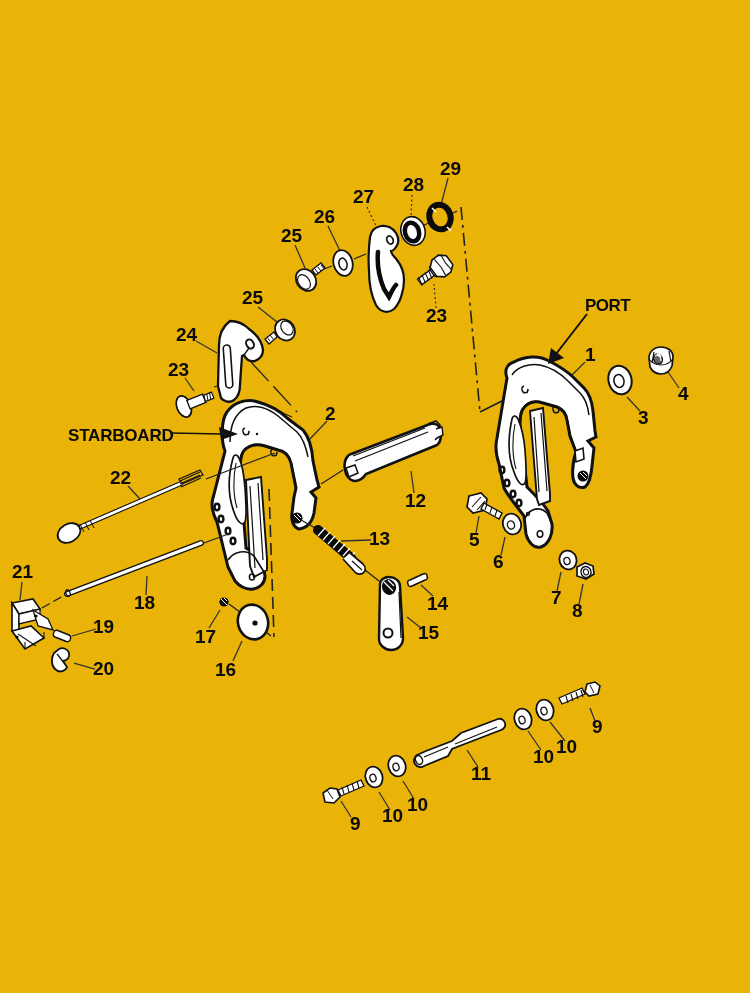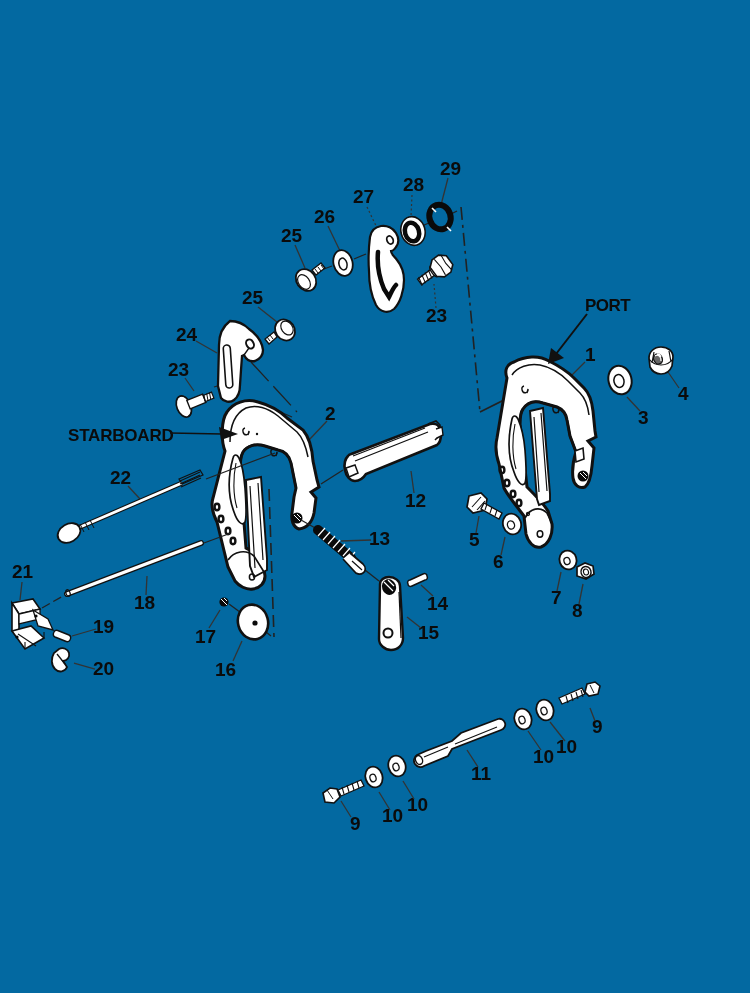--- a/index.html
+++ b/index.html
@@ -1,16 +1,16 @@
 <!DOCTYPE html>
 <html><head>
 <meta charset="utf-8">
 <style>
   html,body{margin:0;padding:0;background:#fff;}
-  .wrap{width:750px;height:993px;position:relative;background:#0369a1;overflow:hidden;}
+  .wrap{width:750px;height:993px;position:relative;background:#eab308;overflow:hidden;}
   svg{position:absolute;left:0;top:0;}
   text{font-family:"Liberation Sans",sans-serif;font-weight:bold;fill:#0b0b0b;}
 </style>
 </head>
 <body>
 <div class="wrap">
 <svg width="750" height="993" viewBox="0 0 750 993">
 <g id="labels" font-size="19">
   <text x="440" y="175">29</text>
   <text x="403" y="191">28</text>

